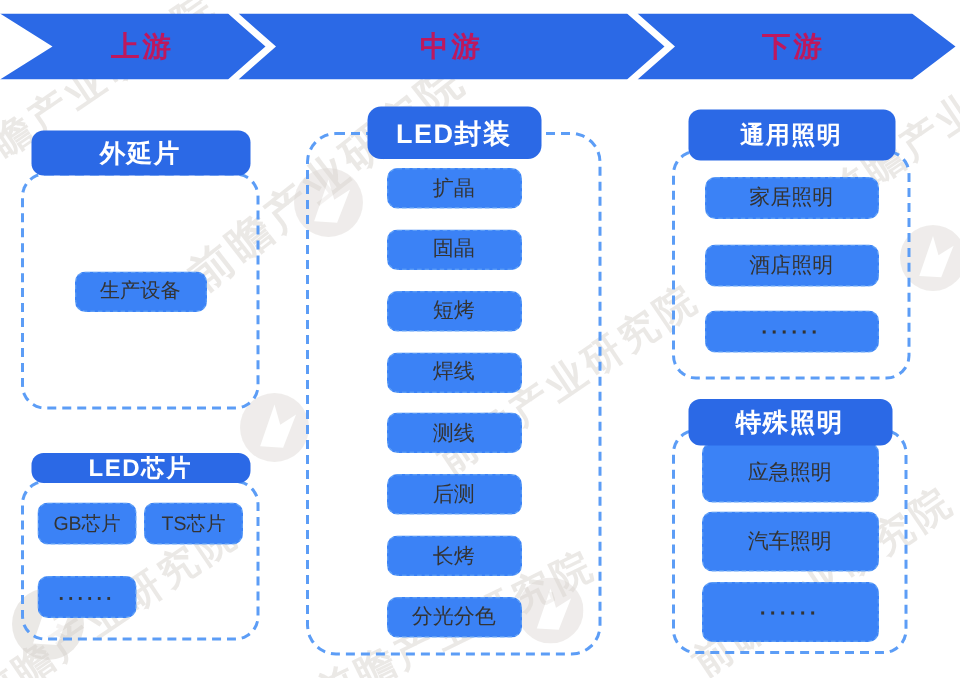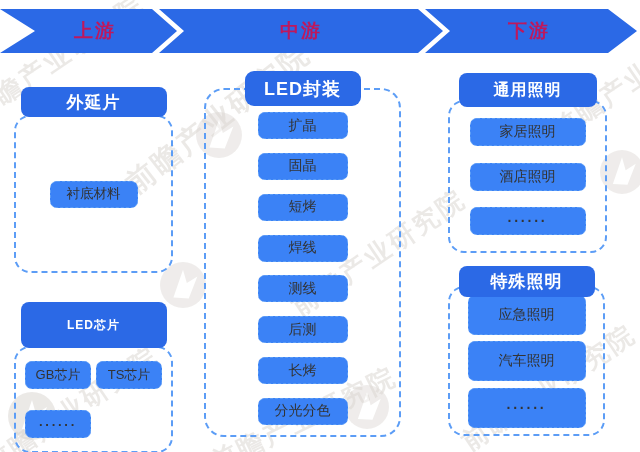--- a/index.html
+++ b/index.html
@@ -44,21 +44,21 @@
     display:flex;align-items:center;justify-content:center;box-sizing:border-box;
     white-space:nowrap;
   }
   
   #g-epi{left:14px;top:87px;width:159px;}
   #g-epi .group-header{width:146px;height:30px;font-size:17px;}
   #g-epi .group-body{margin-top:-2px;height:158px;justify-content:space-evenly;}
   #g-epi .item{width:88px;height:27px;font-size:13.5px;}
   
   #g-chip{left:14px;top:302px;width:159px;}
-  #g-chip .group-header{width:146px;height:46px;font-size:12px;}
+  #g-chip .group-header{width:146px;height:20px;font-size:16px;}
   #g-chip .group-body{
     margin-top:-2px;height:107px;flex-direction:row;flex-wrap:wrap;
     padding:13px 9px;justify-content:space-between;align-content:space-between;
   }
   #g-chip .item{width:66px;height:28px;font-size:13px;}
   
   #g-pkg{left:204px;top:71px;width:197px;}
   #g-pkg .group-header{width:116px;height:35px;font-size:18px;border-radius:9px;}
   #g-pkg .group-body{margin-top:-18px;height:349px;border-radius:20px;padding:22px 0 10px;justify-content:space-between;}
   #g-pkg .item{width:90px;height:27px;font-size:14px;}
@@ -123,21 +123,21 @@
     <polygon points="425,0 608,0 637,22 608,44 425,44 450,22" fill="#2B69E6"></polygon>
   </svg>
   <div class="banner-label" style="left:30px;width:130px;">上游</div>
   <div class="banner-label" style="left:184px;width:234px;">中游</div>
   <div class="banner-label" style="left:450px;width:158px;">下游</div>
 </div>
 
 <div class="group" id="g-epi">
   <div class="group-header">外延片</div>
   <div class="group-body">
-    <div class="item">衬底材料</div>
+    <div class="item">生产设备</div>
   </div>
 </div>
 
 <div class="group" id="g-chip">
   <div class="group-header">LED芯片</div>
   <div class="group-body">
     <div class="item">GB芯片</div>
     <div class="item">TS芯片</div>
     <div class="item dots">······</div>
   </div>

